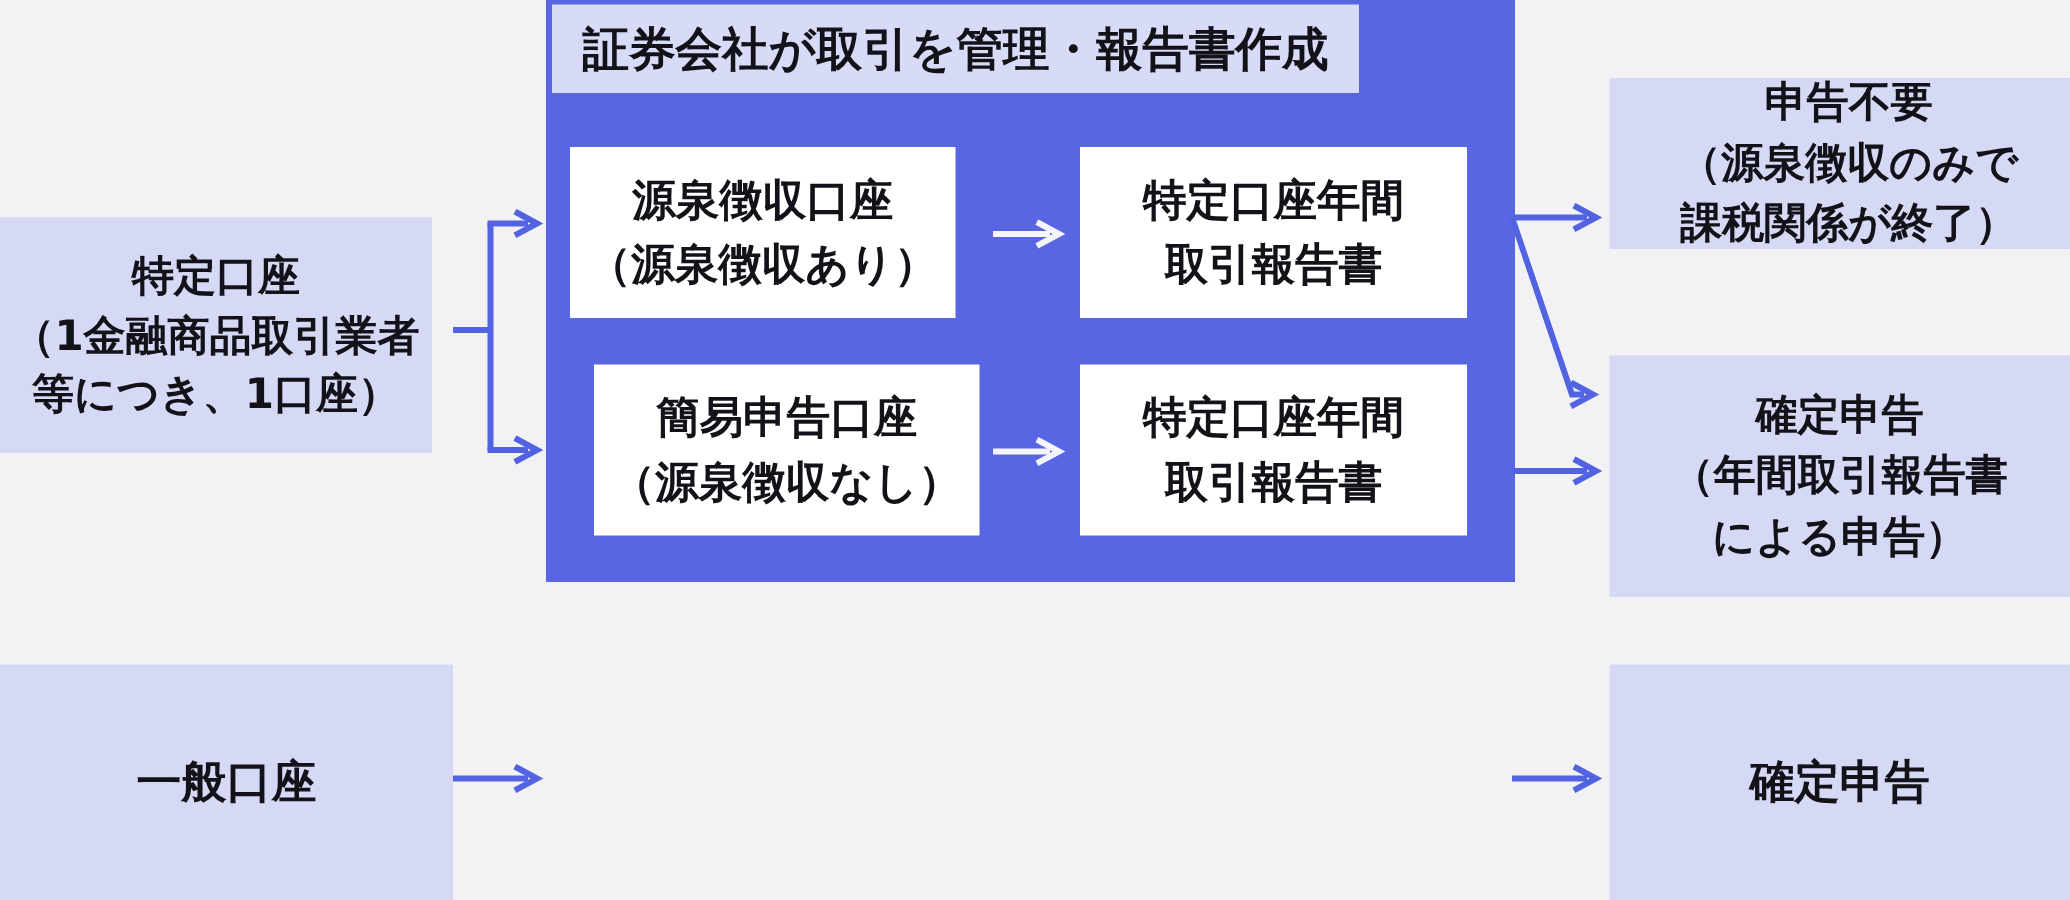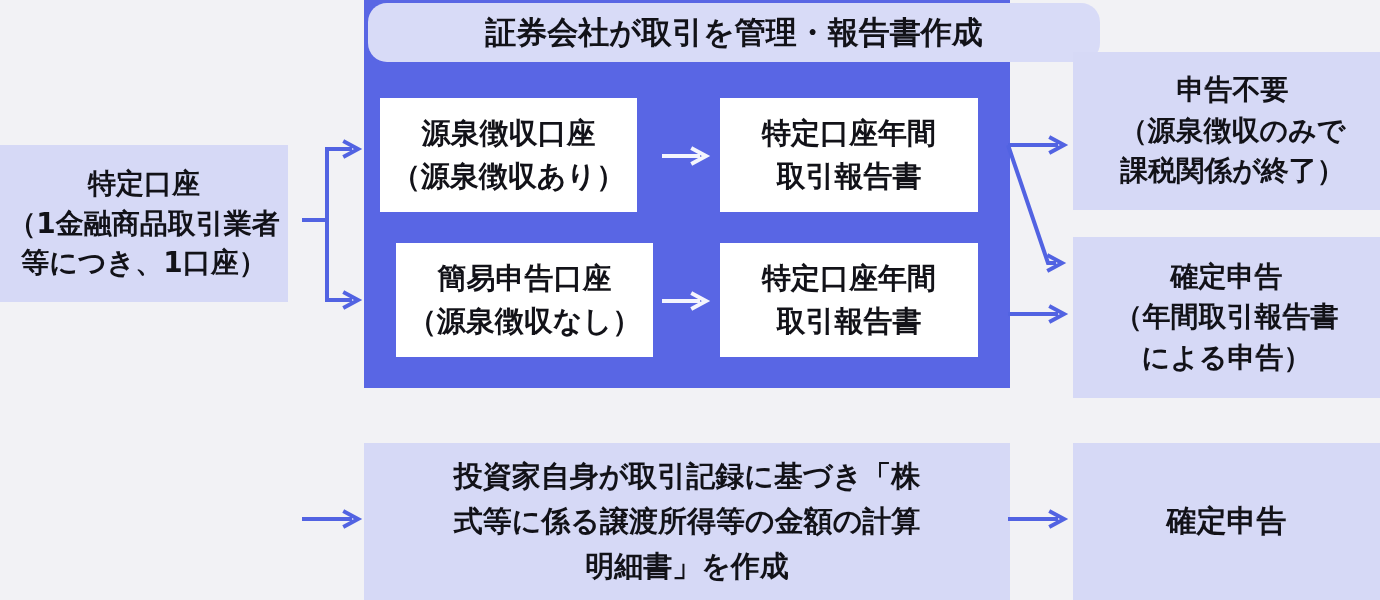--- a/index.html
+++ b/index.html
@@ -24,28 +24,28 @@
     justify-content: center;
     text-align: center;
     white-space: pre-line;
     box-sizing: border-box;
   }
   .light { background: #d6d9f6; }
   .white { background: #ffffff; }
 
   .src-specific  { left: 0px;    top: 145px; width: 288px; height: 157px; font-size: 28px; line-height: 1.42; }
   .panel         { position: absolute; left: 364px; top: 0px; width: 646px; height: 388px; background: #5966e4; }
-  .panel-header  { position: absolute; left: 4px; top: 3px; width: 732px; height: 59px; background: #d8dbf7;
-                   display: flex; align-items: center; justify-content: center; font-size: 31px; border-radius: 19px; }
+  .panel-header  { position: absolute; left: 4px; top: 3px; width: 538px; height: 59px; background: #d8dbf7;
+                   display: flex; align-items: center; justify-content: center; font-size: 31px; }
   .acc-1 { left: 16px;  top: 98px;  width: 257px; height: 114px; font-size: 29px; line-height: 1.5; }
   .rep-1 { left: 356px; top: 98px;  width: 258px; height: 114px; font-size: 29px; line-height: 1.5; }
   .acc-2 { left: 32px;  top: 243px; width: 257px; height: 114px; font-size: 29px; line-height: 1.5; }
   .rep-2 { left: 356px; top: 243px; width: 258px; height: 114px; font-size: 29px; line-height: 1.5; }
 
-  .outcome-1 { left: 1073px; top: 52px;  width: 307px; height: 158px; font-size: 28px; line-height: 1.45; padding-left: 12px; }
+  .outcome-1 { left: 1073px; top: 52px;  width: 307px; height: 114px; font-size: 28px; line-height: 1.45; padding-left: 12px; }
   .outcome-2 { left: 1073px; top: 237px; width: 307px; height: 161px; font-size: 28px; line-height: 1.45; }
 
   .src-general { left: 0px;    top: 443px; width: 302px; height: 157px; font-size: 30px; }
   .process     { left: 364px;  top: 443px; width: 646px; height: 157px; font-size: 29px; line-height: 1.55; padding: 0 10px; }
   .outcome-3   { left: 1073px; top: 443px; width: 307px; height: 157px; font-size: 30px; }
 
   .connectors {
     position: absolute;
     left: 0; top: 0;
     pointer-events: none;
@@ -73,24 +73,22 @@
   </div>
 
   <div class="box light outcome-1">申告不要
 （源泉徴収のみで
 課税関係が終了）</div>
 
   <div class="box light outcome-2">確定申告
 （年間取引報告書
 による申告）</div>
 
+  <div class="box light src-general">一般口座</div>
 
-  <div class="box light process">投資家自身が取引記録に基づき「株
-式等に係る譲渡所得等の金額の計算
-明細書」を作成</div>
 
   <div class="box light outcome-3">確定申告</div>
 
   <svg class="connectors" width="1380" height="600" viewBox="0 0 1380 600">
     <defs>
       <marker id="head-blue" markerUnits="userSpaceOnUse" markerWidth="22" markerHeight="22" refX="10" refY="11" orient="auto">
         <path d="M3,4 L16,11 L3,18" fill="none" stroke="#5263e2" stroke-width="4" stroke-linecap="square"></path>
       </marker>
       <marker id="head-white" markerUnits="userSpaceOnUse" markerWidth="22" markerHeight="22" refX="10" refY="11" orient="auto">
         <path d="M3,4 L16,11 L3,18" fill="none" stroke="#f4f5fd" stroke-width="4" stroke-linecap="square"></path>

